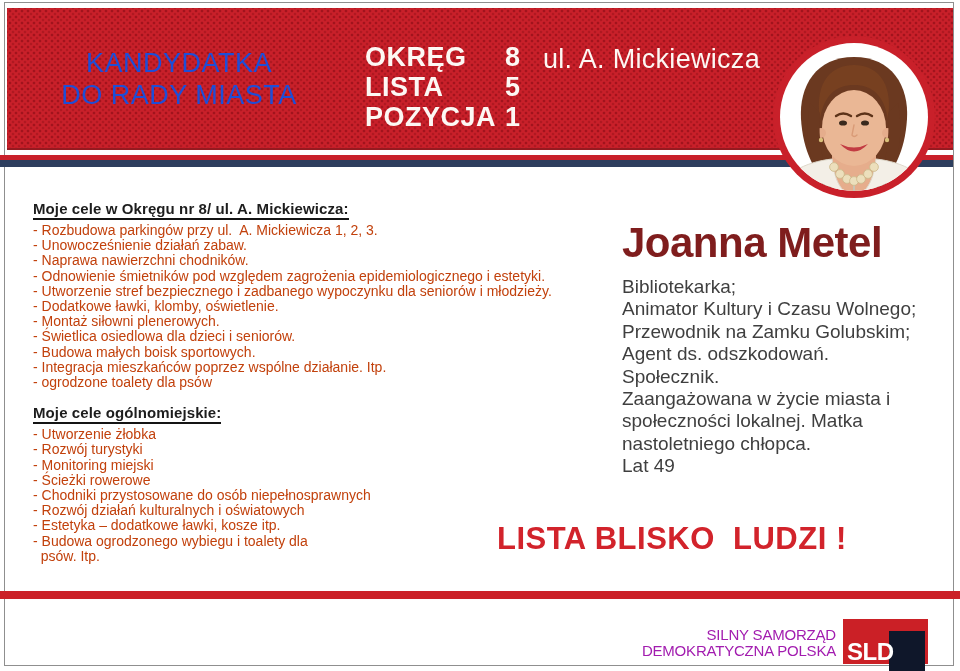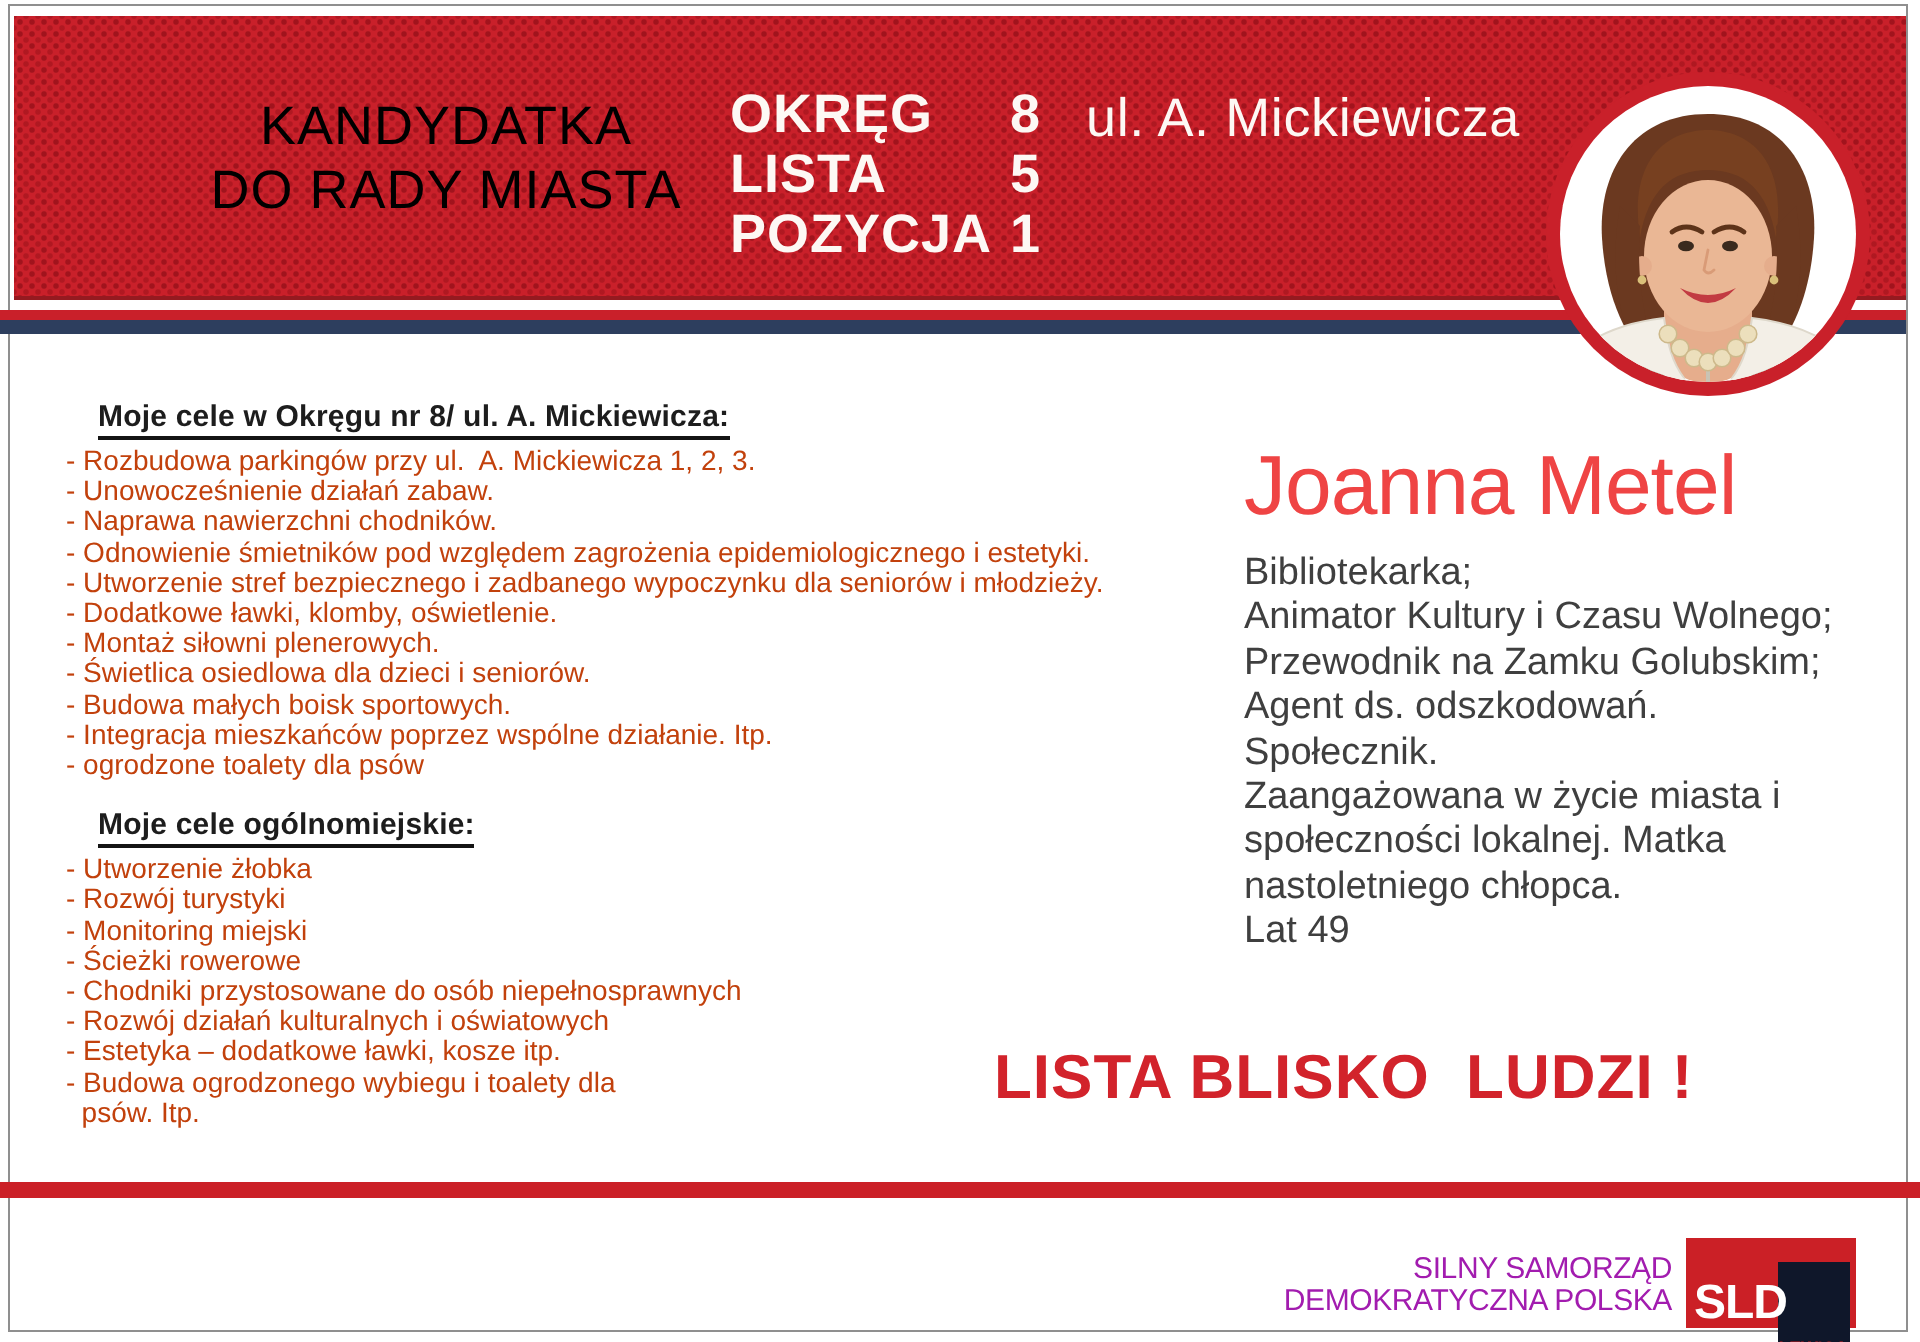--- a/index.html
+++ b/index.html
@@ -24,22 +24,22 @@
       radial-gradient(circle, rgba(128,10,18,.35) 1.1px, rgba(0,0,0,0) 1.7px);
     background-size:6px 6px,6px 6px;
     background-position:0 0,3px 3px;
     border-bottom:2px solid #951a20;
   }
   .stripe-red{left:0;top:155px;width:953px;height:5px;background:#c9202a;}
   .stripe-navy{left:0;top:160px;width:953px;height:7px;background:#2d3e5e;}
 
   .role{
     left:55px;top:47px;width:248px;
-    color:#000000;font-size:27px;line-height:32px;font-weight:500;
-    text-align:center;letter-spacing:.5px;margin-left:44px;
+    color:#1d4ed8;font-size:27px;line-height:32px;font-weight:500;
+    text-align:center;letter-spacing:.5px;
   }
   .fields{
     left:365px;top:42px;width:260px;
     color:#fdf8f4;font-size:27px;line-height:30px;font-weight:600;
     letter-spacing:.5px;
   }
   .field-row{position:relative;height:30px;}
   .field-value{position:absolute;left:140px;top:0;font-weight:700;}
   .street{
     left:543px;top:44px;color:#fdf8f4;font-size:27px;font-weight:400;
@@ -48,31 +48,30 @@
   .photo{left:770px;top:33px;width:168px;height:168px;}
 
   
   .goals{
     left:33px;top:200px;width:548px;color:#1d1d1d;
   }
   .goals-title{
     display:inline-block;font-size:15px;font-weight:700;
     border-bottom:2px solid #141414;padding-bottom:1px;margin-bottom:3px;
     letter-spacing:.1px;
-    margin-left:16px;
   }
   .goal-item{
     font-size:14px;line-height:15.2px;white-space:pre-wrap;color:#c2410c;
   }
   .goals-gap{height:14px;}
 
   
   .candidate-name{
-    left:622px;top:220px;font-size:42px;line-height:46px;font-weight:400;
-    color:#ef4444;letter-spacing:-.5px;
+    left:622px;top:220px;font-size:42px;line-height:46px;font-weight:700;
+    color:#7f1d1d;letter-spacing:-.5px;
   }
   .bio{
     left:622px;top:276px;width:300px;
     font-size:19px;line-height:22.4px;color:#3f3f3f;
   }
   .slogan{
     left:497px;top:521px;font-size:31px;font-weight:700;color:#d2232b;
     letter-spacing:.5px;white-space:pre;
   }
   .redbar{left:0;top:591px;width:960px;height:8px;background:#cb2027;}

